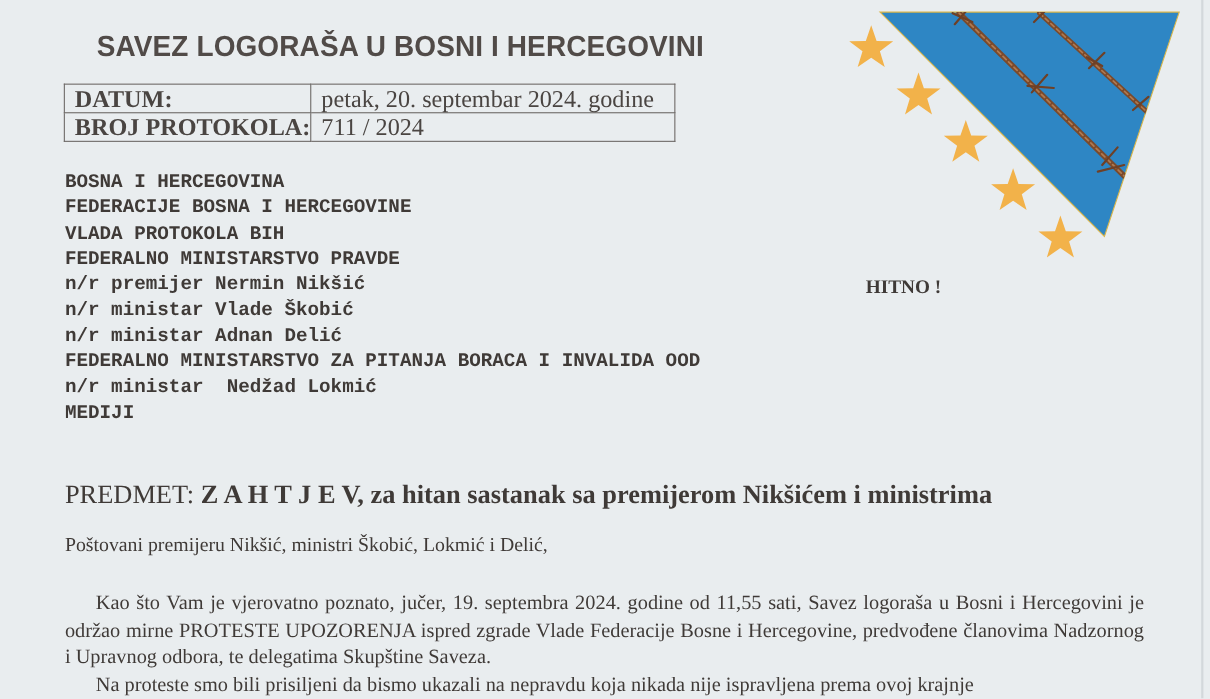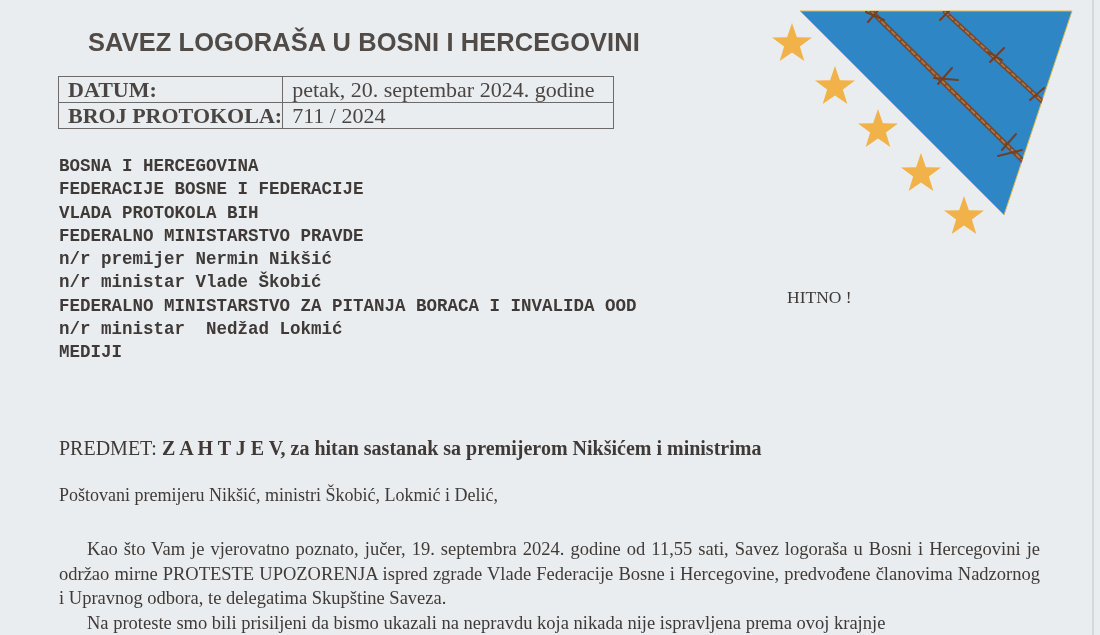--- a/index.html
+++ b/index.html
@@ -74,31 +74,30 @@
       font-size: 17.5px;
       line-height: 23.3px;
       color: #3f3a37;
       font-family: Liberation Mono, monospace;
     }
     .address div { white-space: nowrap; }
     .urgent {
       position: absolute;
       left: 787px;
       top: 250px;
-      font-weight: normal;
+      font-weight: bold;
       font-size: 17.5px;
       color: #3f3a37;
       white-space: nowrap;
-      margin-top: 37px;
     }
     .subject {
       position: absolute;
       left: 59px;
       top: 437px;
-      font-size: 20px;
+      font-size: 24px;
       white-space: nowrap;
       color: #3f3a37;
     }
     .subject .label { font-weight: normal; }
     .subject .emph { font-weight: bold; }
     .salutation {
       position: absolute;
       left: 59px;
       top: 485px;
       font-size: 18px;
@@ -170,25 +169,26 @@
     <use href="#star" x="792" y="44"></use>
     <use href="#star" x="835" y="87"></use>
     <use href="#star" x="878" y="130"></use>
     <use href="#star" x="921" y="174"></use>
     <use href="#star" x="964" y="217"></use>
   </g>
 </svg>
 
 <div class="address">
   <div>BOSNA I HERCEGOVINA</div>
-  <div>FEDERACIJE BOSNE I FEDERACIJE</div>
+  <div>FEDERACIJE BOSNA I HERCEGOVINE</div>
   <div>VLADA PROTOKOLA BIH</div>
   <div>FEDERALNO MINISTARSTVO PRAVDE</div>
   <div>n/r premijer Nermin Nikšić</div>
   <div>n/r ministar Vlade Škobić</div>
+  <div>n/r ministar Adnan Delić</div>
   <div>FEDERALNO MINISTARSTVO ZA PITANJA BORACA I INVALIDA OOD</div>
   <div style="white-space: pre;">n/r ministar  Nedžad Lokmić</div>
   <div>MEDIJI</div>
 </div>
 
 <div class="urgent">HITNO !</div>
 
 <div class="subject">
   <span class="label" style="white-space: pre;">PREDMET: </span><span class="emph">Z A H T J E V, za hitan sastanak sa premijerom Nikšićem i ministrima</span>
 </div>

